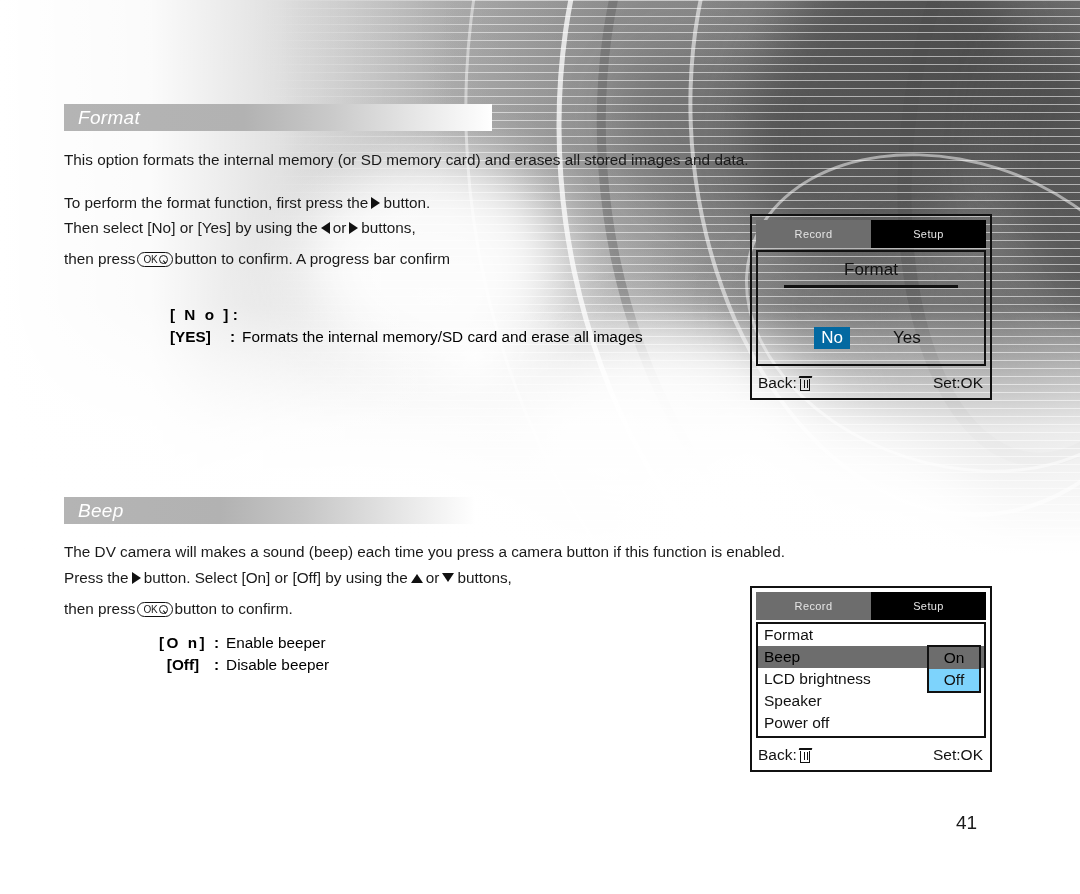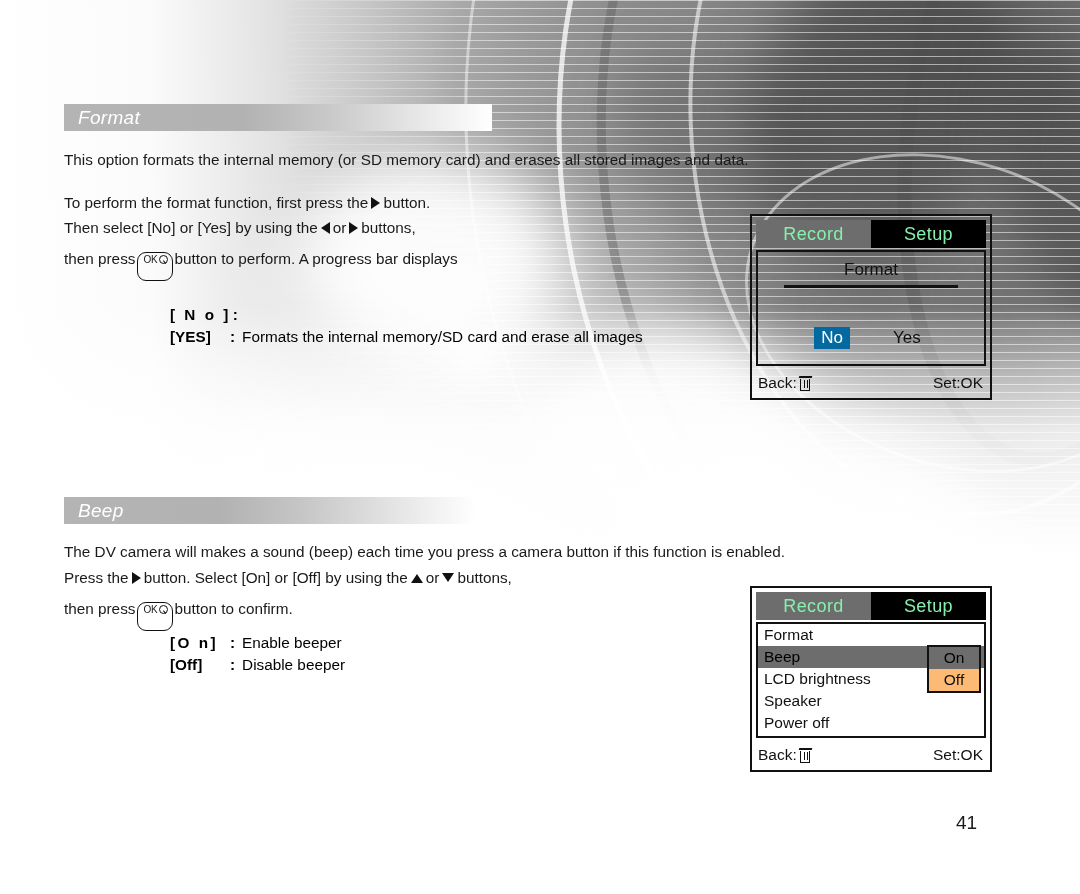--- a/index.html
+++ b/index.html
@@ -177,21 +177,21 @@
   #p-beep-intro   { left: 64px; top: 539px; }
   #p-beep-steps   { left: 64px; top: 565px; }
 
   .opt-list {
     position: absolute;
     font-size: 15.3px;
     line-height: 22px;
     white-space: nowrap;
   }
   #list-format { left: 134px; top: 304px; }
-  #list-beep   { left: 134px; top: 632px; }
+  #list-beep   { left: 118px; top: 632px; text-align: center; }
   .opt-row { display: flex; align-items: baseline; margin-left: 36px; }
   .opt-key {
     font-weight: bold;
     display: inline-block;
     min-width: 58px;
   }
   .opt-key.spaced { letter-spacing: 2.5px; }
   .opt-colon { font-weight: bold; padding: 0 7px 0 2px; }
   .opt-desc { font-weight: normal; }
 
@@ -203,21 +203,21 @@
   }
   .tri-right { border-top: 6.5px solid transparent; border-bottom: 6.5px solid transparent; border-left: 9px solid #111; margin: 0 3px; }
   .tri-left  { border-top: 6.5px solid transparent; border-bottom: 6.5px solid transparent; border-right: 9px solid #111; margin: 0 3px; }
   .tri-up    { border-left: 6.5px solid transparent; border-right: 6.5px solid transparent; border-bottom: 9px solid #111; margin: 0 3px; vertical-align: 0px; }
   .tri-down  { border-left: 6.5px solid transparent; border-right: 6.5px solid transparent; border-top: 9px solid #111; margin: 0 3px; vertical-align: 1px; }
 
   .ok-glyph {
     display: inline-block;
     border: 1.4px solid #111;
     border-radius: 9px;
-    padding: 0 4px 14px 5px;
+    padding: 0 4px 0 5px;
     font-size: 10px;
     line-height: 13px;
     height: 13px;
     letter-spacing: -.2px;
     vertical-align: 1px;
     margin: 12px 2px;
     white-space: nowrap;
   }
   .ok-glyph .ok-o {
     display: inline-block;
@@ -250,22 +250,22 @@
   .lcd-tabs {
     display: flex;
     height: 28px;
     margin: 4px 4px 0 4px;
   }
   .lcd-tab {
     flex: 1;
     display: flex;
     align-items: center;
     justify-content: center;
-    color: #86efac;
-    font-size: 18px;
+    color: #e5e5e5;
+    font-size: 11px;
     letter-spacing: .4px;
   }
   .lcd-tab.inactive { background: #6d6d6d; }
   .lcd-tab.active   { background: #000000; }
 
   .lcd-body {
     position: relative;
     margin: 2px 4px 0 4px;
     border: 2px solid #111;
     height: 116px;
@@ -305,21 +305,21 @@
     white-space: nowrap;
   }
   .menu-item.selected { background: #6d6d6d; color: #000; }
 
   .submenu {
     position: absolute;
     left: 169px;
     top: 21px;
     width: 54px;
     border: 2px solid #111;
-    background: #fdba74;
+    background: #7dd3fc;
     box-sizing: border-box;
   }
   .submenu-item {
     font-size: 15.5px;
     line-height: 22px;
     text-align: center;
     color: #111;
   }
   .submenu-item.selected { background: #6d6d6d; color: #000; }
 
@@ -403,21 +403,21 @@
   </div>
 
   <div class="body-text" id="p-format-steps">
     <div>
       <span>To perform the format function, first press the</span><span class="tri tri-right"></span><span>button.</span>
     </div>
     <div>
       <span>Then select [No] or [Yes] by using the</span><span class="tri tri-left"></span><span>or</span><span class="tri tri-right"></span><span>buttons,</span>
     </div>
     <div>
-      <span>then press</span><span class="ok-glyph">OK<span class="ok-o"></span></span><span>button to perform. A progress bar displays</span>
+      <span>then press</span><span class="ok-glyph">OK<span class="ok-o"></span></span><span>button to confirm. A progress bar confirm</span>
     </div>
   </div>
 
   <div class="opt-list" id="list-format">
     <div class="opt-row">
       <span class="opt-key spaced">[ N o ]</span>
       <span class="opt-colon">:</span>
     </div>
     <div class="opt-row">
       <span class="opt-key">[YES]</span>

